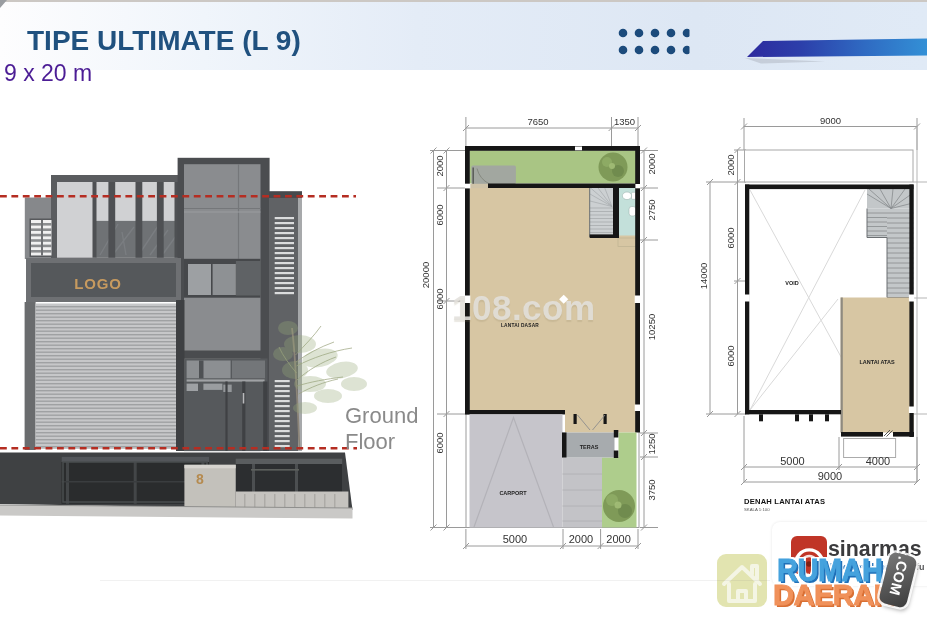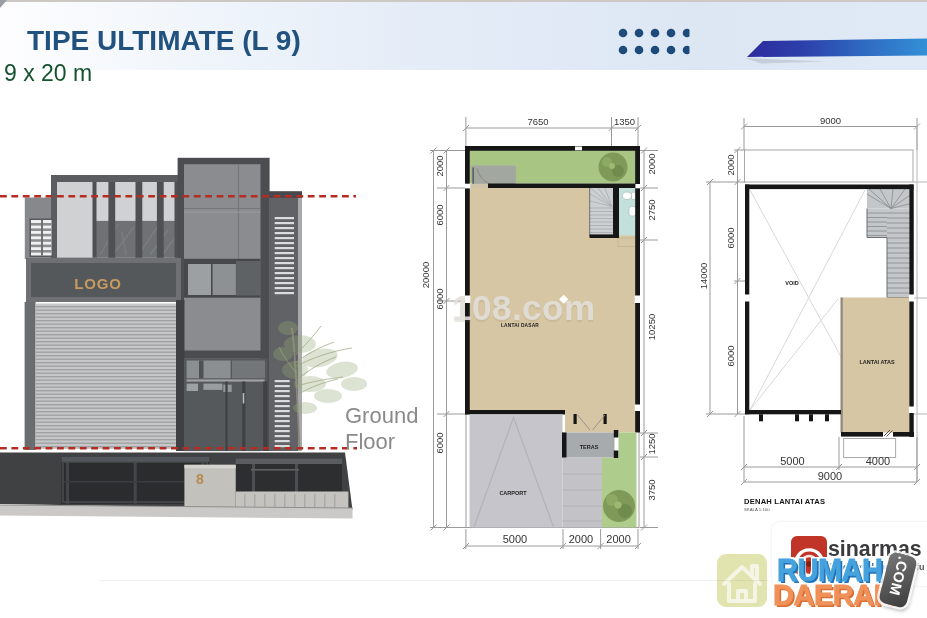--- a/index.html
+++ b/index.html
@@ -11,21 +11,21 @@
 <body>
 
 <div class="abs" style="left:0;top:3;width:927px;height:70px;background:linear-gradient(90deg,#fdfdfe 0%,#f0f5fb 22%,#e4ecf7 45%,#dde7f4 75%,#e0eaf6 100%);"></div>
 
 <div class="abs" style="left:0;top:1;width:927px;height:2px;background:#ccc8c4;"></div>
 
 <div class="abs" style="left:0;top:6;width:0;height:0;border-top:8px solid #9a9da1;border-right:7px solid transparent;"></div>
 
 <div class="abs" style="left:3px;top:25px;font-size:28px;font-weight:bold;color:#20517f;margin-left:24px;">TIPE ULTIMATE (L 9)</div>
 
-<div class="abs" style="left:4px;top:60px;font-size:23px;color:#14532d;">9 x 20 m</div>
+<div class="abs" style="left:4px;top:60px;font-size:23px;color:#4c1d95;">9 x 20 m</div>
 
 <svg class="abs" style="left:615px;top:25px;" width="80" height="34" viewBox="0 0 80 34">
   <defs>
       <clipPath id="dotclip">
         <rect x="0" y="0" width="74.5" height="34"></rect>
       </clipPath>
     </defs>
   <g fill="#1c4b7c" clip-path="url(#dotclip)">
     <circle cx="8" cy="8" r="4.3"></circle>
       <circle cx="24" cy="8" r="4.3"></circle>

